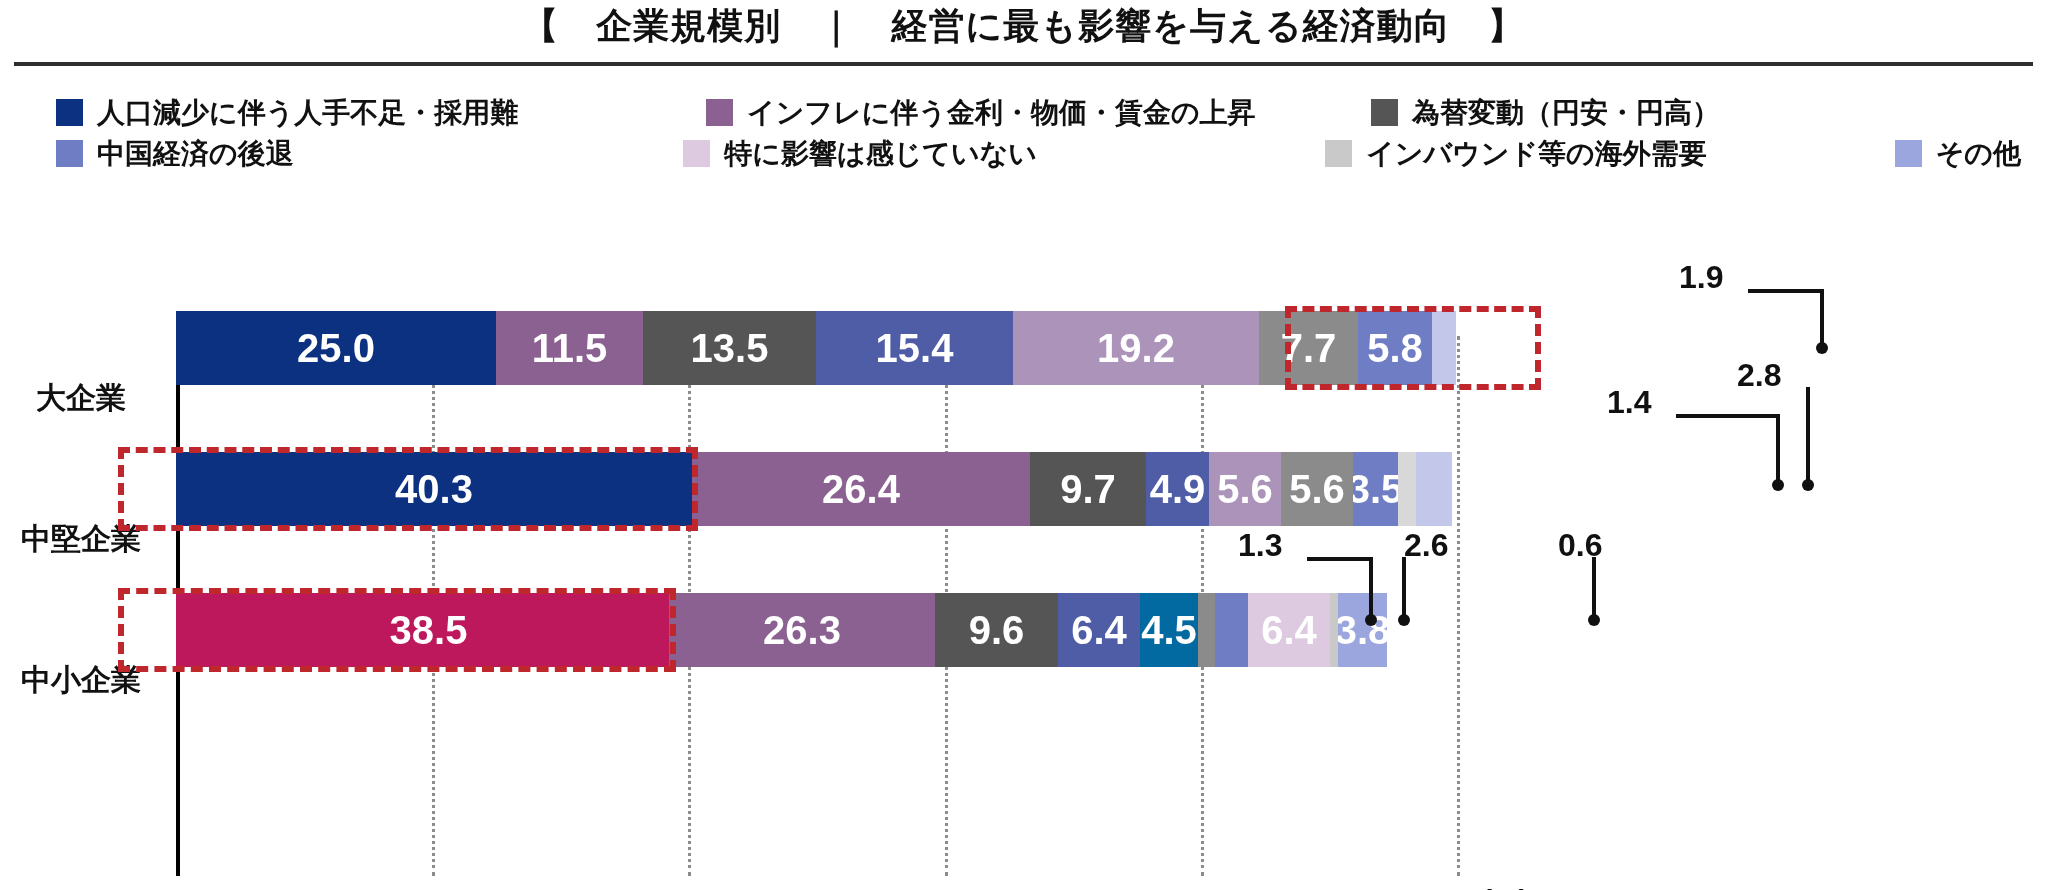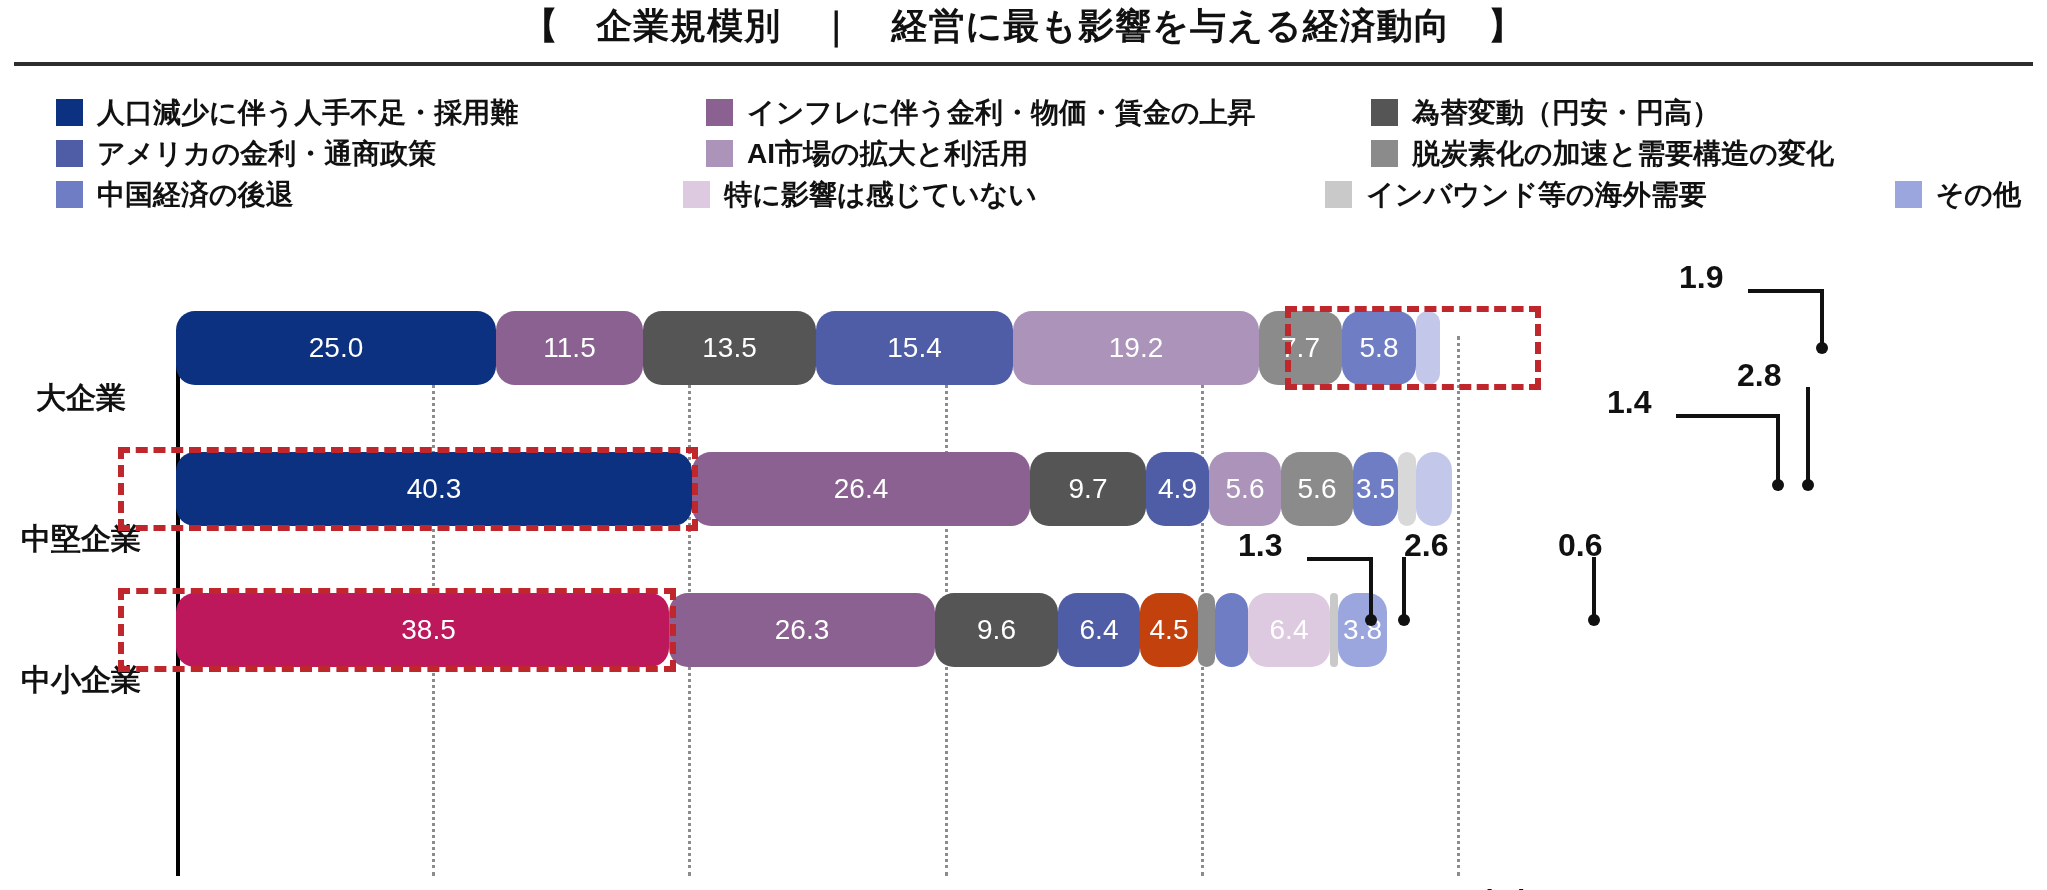--- a/index.html
+++ b/index.html
@@ -29,21 +29,21 @@
   
   .plot{position:absolute;left:0;top:244px;width:2047px;height:646px;}
   .axis-left{position:absolute;left:176px;top:92px;width:4px;height:540px;background:#000;}
   .grid{position:absolute;top:92px;width:0;border-left:3px dotted #8c8c8c;height:540px;}
   .rowlabel{
     position:absolute;left:0;width:162px;text-align:center;
     font-size:30px;font-weight:bold;color:#111;white-space:nowrap;margin-top:44px;
   }
   .bar{position:absolute;left:176px;height:74px;display:flex;}
   .seg{height:74px;display:flex;align-items:center;justify-content:center;
-       font-size:28px;font-weight:normal;color:#ffffff;overflow:hidden;box-sizing:border-box;border-radius:19px;}
+       font-size:40px;font-weight:bold;color:#ffffff;overflow:hidden;box-sizing:border-box;}
   .seg.blank{color:transparent;}
   .xlab{position:absolute;font-size:30px;font-weight:bold;color:#111;white-space:nowrap;}
   .hilite{position:absolute;border:6px dashed #c0272d;box-sizing:border-box;}
   .callout{position:absolute;font-size:32px;font-weight:bold;color:#111;white-space:nowrap;}
   .lead{position:absolute;background:#111;}
   .dot{position:absolute;width:12px;height:12px;border-radius:50%;background:#111;}
 </style>
 </head>
 <body>
 
@@ -60,34 +60,20 @@
     <div class="lg col2">
       <span class="sw" style="background:#8a6190"></span>
       <span class="tx">インフレに伴う金利・物価・賃金の上昇</span>
     </div>
     <div class="lg col3">
       <span class="sw" style="background:#555555"></span>
       <span class="tx">為替変動（円安・円高）</span>
     </div>
   </div>
 
-  <div class="legend-row">
-    <div class="lg col1">
-      <span class="sw" style="background:#4e5da6"></span>
-      <span class="tx">アメリカの金利・通商政策</span>
-    </div>
-    <div class="lg col2">
-      <span class="sw" style="background:#ab93b9"></span>
-      <span class="tx">AI市場の拡大と利活用</span>
-    </div>
-    <div class="lg col3">
-      <span class="sw" style="background:#8b8b8b"></span>
-      <span class="tx">脱炭素化の加速と需要構造の変化</span>
-    </div>
-  </div>
 
   <div class="legend-row">
     <div class="lg col1">
       <span class="sw" style="background:#6f7ec4"></span>
       <span class="tx">中国経済の後退</span>
     </div>
     <div class="lg col2">
       <span class="sw" style="background:#ddc9e0"></span>
       <span class="tx">特に影響は感じていない</span>
     </div>
@@ -115,21 +101,21 @@
   <div class="rowlabel" style="top:90px;">大企業</div>
   <div class="rowlabel" style="top:231px;">中堅企業</div>
   <div class="rowlabel" style="top:372px;">中小企業</div>
 
   <div class="bar" style="top:67px;">
     <div class="seg" style="width:320px;background:#0b3180;">25.0</div>
     <div class="seg" style="width:147px;background:#8a6190;">11.5</div>
     <div class="seg" style="width:173px;background:#555555;">13.5</div>
     <div class="seg" style="width:197px;background:#4e5da6;">15.4</div>
     <div class="seg" style="width:246px;background:#ab93b9;">19.2</div>
-    <div class="seg" style="width:83px;background:#8b8b8b;">7.7</div>
+    <div class="seg" style="width:99px;background:#8b8b8b;">7.7</div>
     <div class="seg" style="width:74px;background:#6f7ec4;">5.8</div>
     <div class="seg blank" style="width:24px;background:#c3c8ea;">1.9</div>
   </div>
 
   <div class="bar" style="top:208px;">
     <div class="seg" style="width:516px;background:#0b3180;">40.3</div>
     <div class="seg" style="width:338px;background:#8a6190;">26.4</div>
     <div class="seg" style="width:116px;background:#555555;">9.7</div>
     <div class="seg" style="width:63px;background:#4e5da6;">4.9</div>
     <div class="seg" style="width:72px;background:#ab93b9;">5.6</div>
@@ -137,21 +123,21 @@
     <div class="seg" style="width:45px;background:#6f7ec4;">3.5</div>
     <div class="seg blank" style="width:18px;background:#d8d8d8;">1.4</div>
     <div class="seg blank" style="width:36px;background:#c3c8ea;">2.8</div>
   </div>
 
   <div class="bar" style="top:349px;">
     <div class="seg" style="width:493px;background:#be185d;padding-left:12px;">38.5</div>
     <div class="seg" style="width:266px;background:#8a6190;">26.3</div>
     <div class="seg" style="width:123px;background:#555555;">9.6</div>
     <div class="seg" style="width:82px;background:#4e5da6;">6.4</div>
-    <div class="seg" style="width:58px;background:#c2410c;">4.5</div>
+    <div class="seg" style="width:58px;background:#0369a1;">4.5</div>
     <div class="seg blank" style="width:17px;background:#8b8b8b;">1.3</div>
     <div class="seg blank" style="width:33px;background:#6f7ec4;">2.6</div>
     <div class="seg" style="width:82px;background:#ddc9e0;">6.4</div>
     <div class="seg blank" style="width:8px;background:#c9c9c9;">0.6</div>
     <div class="seg" style="width:49px;background:#9aa6dd;">3.8</div>
   </div>
 
   <div class="hilite" style="left:1285px;top:62px;width:256px;height:84px;"></div>
   <div class="hilite" style="left:118px;top:203px;width:580px;height:84px;"></div>
   <div class="hilite" style="left:118px;top:344px;width:558px;height:84px;"></div>

